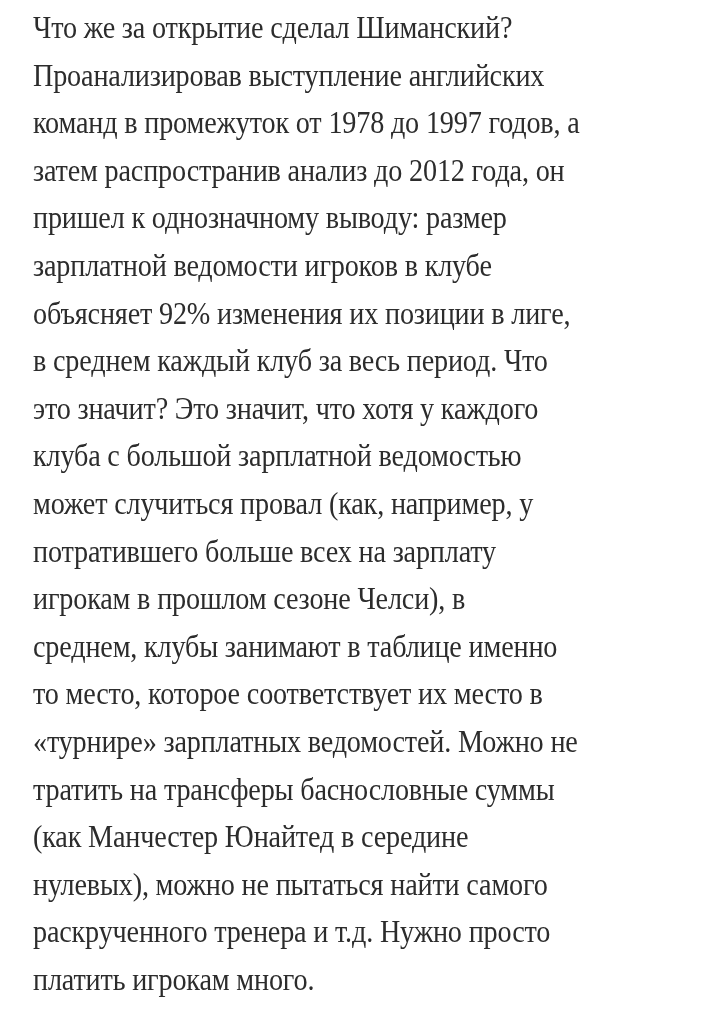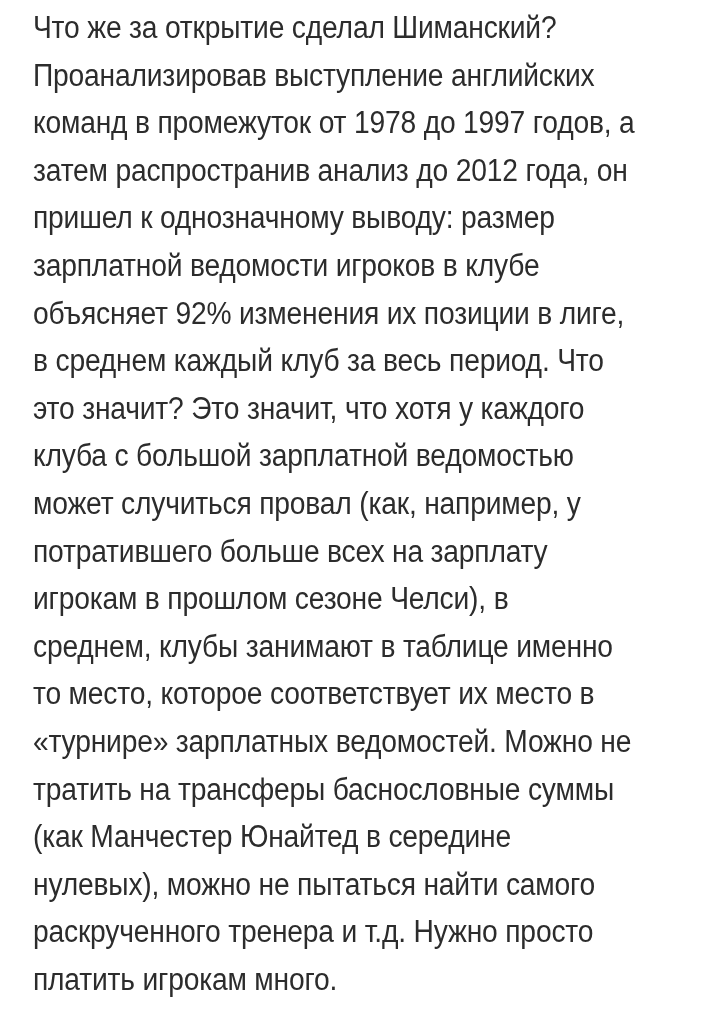--- a/index.html
+++ b/index.html
@@ -13,21 +13,21 @@
     overflow: hidden;
   }
   .reader-page {
     box-sizing: border-box;
     width: 720px;
     height: 1031px;
     padding: 4px 30px 0 33px;
     background: #ffffff;
   }
   .paragraph {
-    font-family: Liberation Sans, sans-serif;
+    font-family: Liberation Serif, serif;
   }
   .text-line {
     font-size: 31px;
     line-height: 47.6px;
     font-weight: 400;
     color: #2c2c2c;
     letter-spacing: -0.2px;
     white-space: nowrap;
     transform: scaleX(0.91);
     transform-origin: 0 50%;

